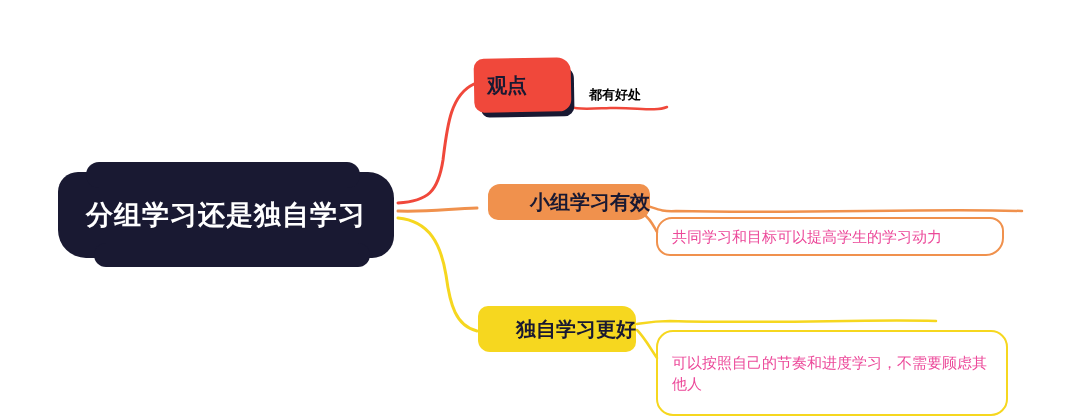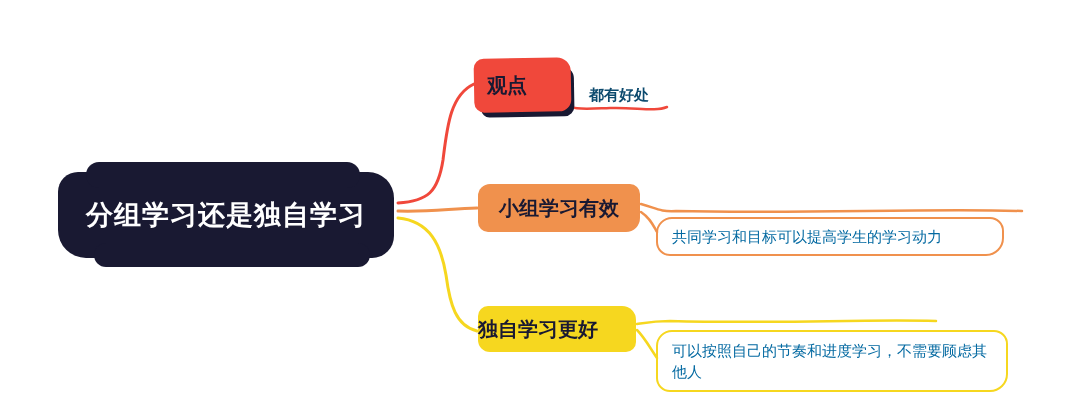--- a/index.html
+++ b/index.html
@@ -63,58 +63,59 @@
   .branch-node span { position: relative; z-index: 1; white-space: nowrap; }
 
   .branch-viewpoint {
     left: 474px; top: 58px; width: 84px; height: 54px;
     border-radius: 10px 14px 12px 10px;
     padding-left: 13px; font-size: 20px;
     box-shadow: 5px 7px 0 -2px #191932;
     transform: rotate(-1deg);
   }
   .branch-group {
-    left: 478px; top: 184px; width: 162px; height: 48px;
+    left: 488px; top: 184px; width: 162px; height: 36px;
     border-radius: 12px 10px 14px 10px;
-    justify-content: center; font-size: 20px;
+    justify-content: flex-end; font-size: 20px;
   }
   .branch-solo {
     left: 478px; top: 306px; width: 158px; height: 46px;
     border-radius: 10px 14px 10px 12px;
-    justify-content: flex-start; font-size: 20px;
+    justify-content: flex-end; font-size: 20px;
   }
 
   
   .leaf-text {
     position: absolute;
-    color: #0c4a6e; font-size: 15px; line-height: 21px;
+    color: #000000; font-size: 13px; line-height: 21px;
     cursor: pointer;
   }
   .leaf-both {
     left: 589px; top: 84px; font-weight: 600; white-space: nowrap;
   }
   .leaf-group-1 {
     left: 676px; top: 164px; width: 345px;
   }
   .leaf-solo-1 {
     left: 676px; top: 297px; white-space: nowrap;
   }
   .leaf-box {
     position: absolute;
     border: 2px solid; border-radius: 16px 14px 18px 14px;
-    color: #0369a1; font-size: 15px; line-height: 21px;
+    color: #ec4899; font-size: 15px; line-height: 21px;
     cursor: pointer;
   }
   .leaf-group-2 {
     left: 656px; top: 217px; width: 316px;
     padding: 7px 14px;
   }
   .leaf-solo-2 {
     left: 656px; top: 330px; width: 320px;
-    padding: 8px 14px;
+    padding: 20px 14px;
+    border-radius: 17px;
   }
 </style>
 </head>
 <body>
 
 <div class="canvas">
 
   <svg class="links" width="1080" height="419" viewBox="0 0 1080 419">
 
     <path class="main" d="M 398 203 C 428 201 438 192 443 160 C 447 128 450 95 474 84" stroke="#f0483b"></path>

